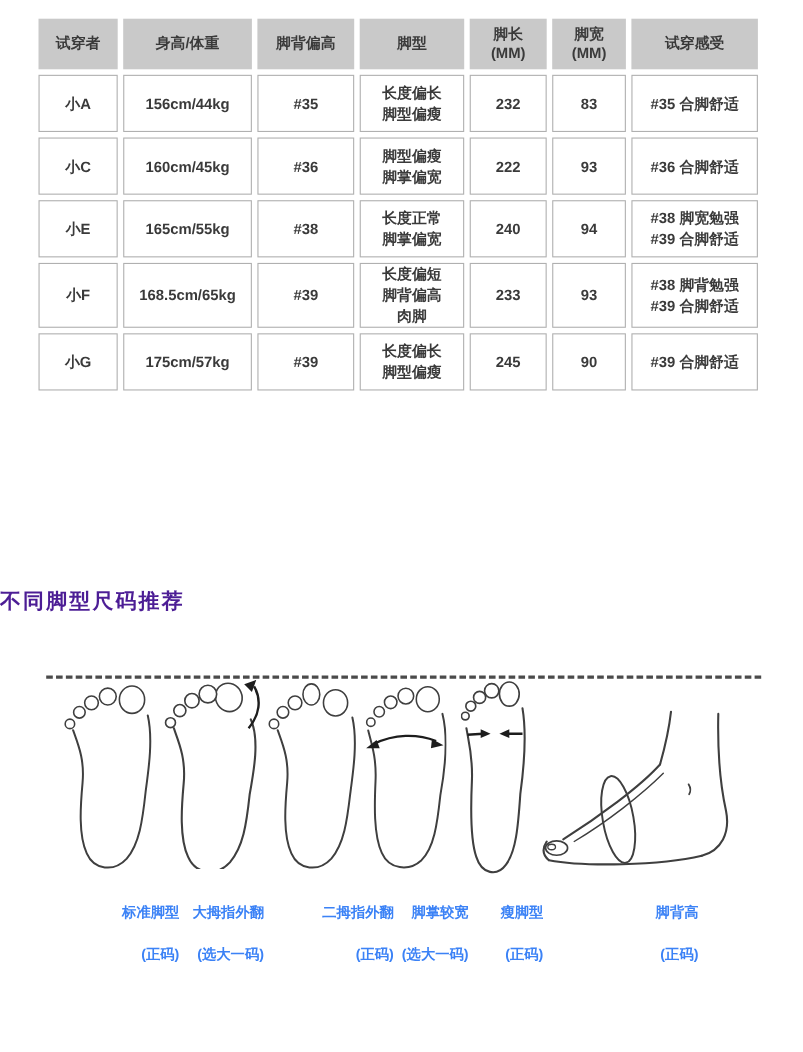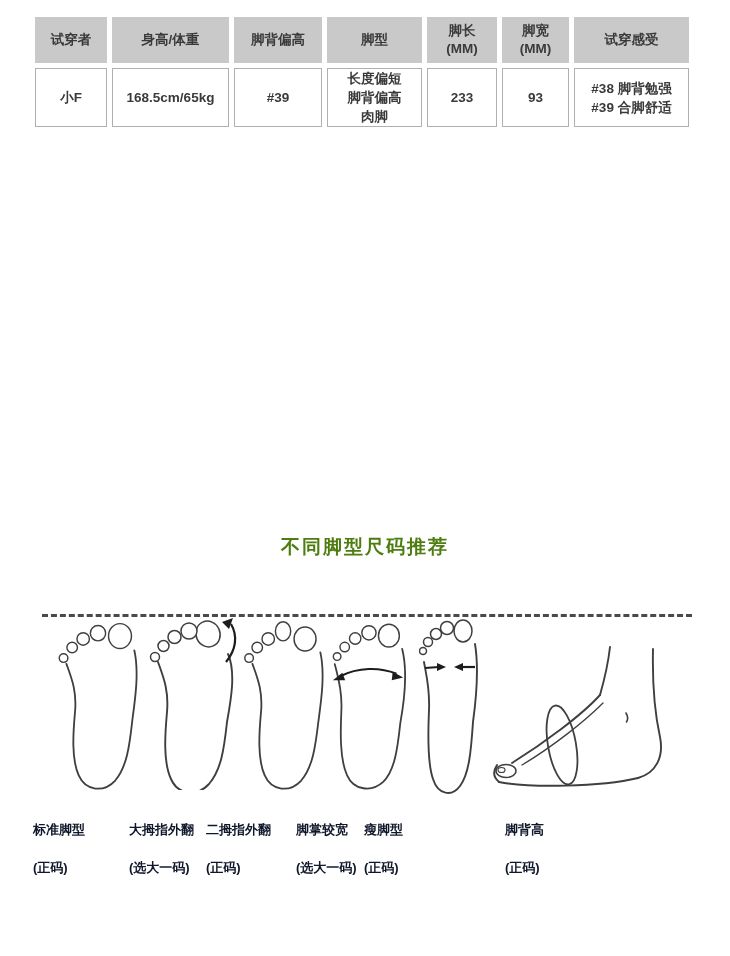--- a/index.html
+++ b/index.html
@@ -9,36 +9,36 @@
   
   .size-table{position:absolute;left:30px;top:12px;border-collapse:separate;border-spacing:5px;}
   .size-table th{background:#c9c9c9;border:none;font-size:13.5px;font-weight:700;color:#3a3a3a;
                  text-align:center;vertical-align:middle;height:46px;white-space:pre-line;line-height:18px;padding:0 2px;}
   .size-table td{background:#fff;border:1px solid #b0b0b0;font-size:13.5px;font-weight:700;color:#3a3a3a;
                  text-align:center;vertical-align:middle;white-space:pre-line;line-height:19px;padding:0 3px;}
   .size-table tbody tr{height:52px;}
   .size-table tbody tr:nth-child(6){height:66px;}
 
   
-  .section-title{position:absolute;left:0;top:534px;width:730px;margin:0;text-align:center;
-                 font-size:19px;font-weight:600;color:#4d7c0f;letter-spacing:2px;}
+  .section-title{position:absolute;left:0;top:534px;width:730px;margin:0;text-align:left;
+                 font-size:19px;font-weight:600;color:#4c1d95;letter-spacing:2px;}
 
   
   .feet-section{position:absolute;left:0;top:600px;width:730px;height:260px;}
   .dashed-line{position:absolute;left:42px;top:14px;width:650px;height:0;border-top:3px dashed #4a4a4a;}
   .foot-fig{position:absolute;top:18px;}
   .foot-fig svg{display:block;}
   .side-foot{position:absolute;top:43px;}
   .sketch{stroke:#3f3f3f;fill:none;stroke-linecap:round;stroke-linejoin:round;}
   .o{stroke-width:1.9;}  
   .t{stroke-width:1.5;fill:#fff;} 
   .arrow{stroke:#1d1d1d;stroke-width:2.2;fill:none;}
   .ahead{fill:#1d1d1d;stroke:none;}
-  .foot-label{position:absolute;top:201px;width:130px;text-align:left;
-              font-size:13px;font-weight:600;color:#0f172a;line-height:19px;white-space:pre-line;}
+  .foot-label{position:absolute;top:201px;width:130px;text-align:right;
+              font-size:13px;font-weight:600;color:#3b82f6;line-height:19px;white-space:pre-line;}
 </style>
 </head>
 <body>
 
 <div class="page">
 
   <table class="size-table">
     <colgroup>
       <col style="width:72px">
         <col style="width:117px">
@@ -56,30 +56,71 @@
         <th>脚型</th>
         <th>脚长
 (MM)</th>
         <th>脚宽
 (MM)</th>
         <th>试穿感受</th>
       </tr>
     </thead>
     <tbody>
         <tr>
+          <td>小A</td>
+          <td>156cm/44kg</td>
+          <td>#35</td>
+          <td>长度偏长
+脚型偏瘦</td>
+          <td>232</td>
+          <td>83</td>
+          <td>#35 合脚舒适</td>
+        </tr>
+        <tr>
+          <td>小C</td>
+          <td>160cm/45kg</td>
+          <td>#36</td>
+          <td>脚型偏瘦
+脚掌偏宽</td>
+          <td>222</td>
+          <td>93</td>
+          <td>#36 合脚舒适</td>
+        </tr>
+        <tr>
+          <td>小E</td>
+          <td>165cm/55kg</td>
+          <td>#38</td>
+          <td>长度正常
+脚掌偏宽</td>
+          <td>240</td>
+          <td>94</td>
+          <td>#38 脚宽勉强
+#39 合脚舒适</td>
+        </tr>
+        <tr>
           <td>小F</td>
           <td>168.5cm/65kg</td>
           <td>#39</td>
           <td>长度偏短
 脚背偏高
 肉脚</td>
           <td>233</td>
           <td>93</td>
           <td>#38 脚背勉强
 #39 合脚舒适</td>
+        </tr>
+        <tr>
+          <td>小G</td>
+          <td>175cm/57kg</td>
+          <td>#39</td>
+          <td>长度偏长
+脚型偏瘦</td>
+          <td>245</td>
+          <td>90</td>
+          <td>#39 合脚舒适</td>
         </tr>
       </tbody>
   </table>
 
   <h2 class="section-title">不同脚型尺码推荐</h2>
 
   <div class="feet-section">
     <div class="dashed-line"></div>
 
     <div class="foot-fig" style="left:54px">
@@ -158,25 +199,25 @@
         <path class="sketch o" d="M148,135 C166,130 174,114 170,94 C166,76 162,50 163,6"></path>
         <path class="sketch" style="stroke-width:1.6" d="M136,70 q3,5 0.5,9"></path>
         <ellipse class="sketch" style="stroke-width:1.8" cx="72" cy="102" rx="14" ry="40" transform="rotate(-10 72 102)"></ellipse>
       </svg>
     </div>
 
     <div class="foot-label" style="left:33px">
       <div>标准脚型</div>
       <div>(正码)</div>
     </div>
-    <div class="foot-label" style="left:129px">
+    <div class="foot-label" style="left:110px">
       <div>大拇指外翻</div>
       <div>(选大一码)</div>
     </div>
-    <div class="foot-label" style="left:206px">
+    <div class="foot-label" style="left:228px">
       <div>二拇指外翻</div>
       <div>(正码)</div>
     </div>
     <div class="foot-label" style="left:296px">
       <div>脚掌较宽</div>
       <div>(选大一码)</div>
     </div>
     <div class="foot-label" style="left:364px">
       <div>瘦脚型</div>
       <div>(正码)</div>

